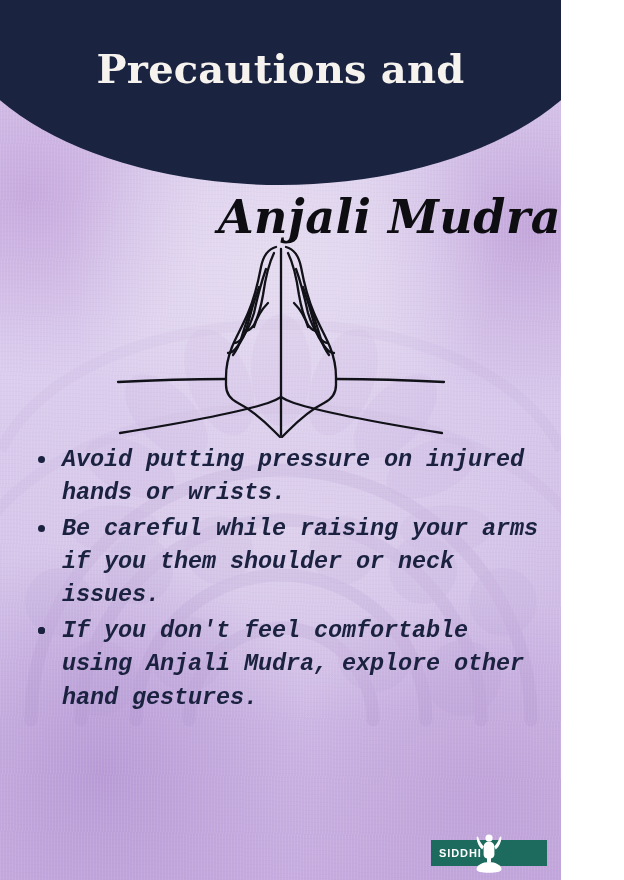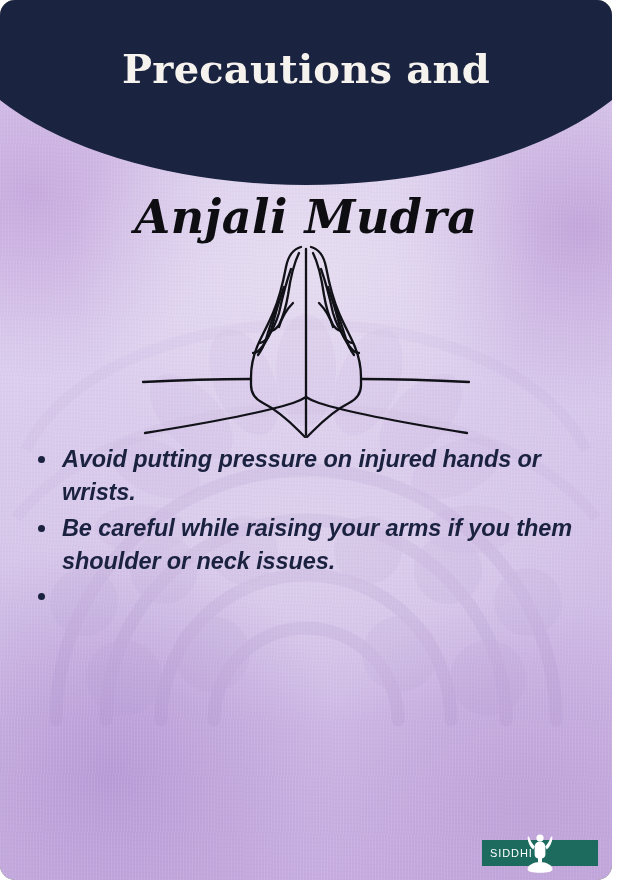--- a/index.html
+++ b/index.html
@@ -2,26 +2,25 @@
 <html><head>
 <meta charset="utf-8">
 <style>
   html, body {
     margin: 0;
     padding: 0;
     background: #ffffff;
   }
   #poster {
     position: relative;
-    width: 612px;
+    width: 561px;
     height: 880px;
     overflow: hidden;
     font-family: "Liberation Serif", "DejaVu Serif", serif;
     background: #4d7c0f;
-    border-radius: 15px;
   }
 
   
   .bg-base {
     position: absolute; inset: 0;
     background:
       radial-gradient(ellipse 62% 40% at 50% 30%, #e5dcf0 0%, rgba(229,220,240,0) 62%),
       radial-gradient(ellipse 55% 38% at 18% 88%, #b89bd6 0%, rgba(184,155,214,0) 70%),
       radial-gradient(ellipse 50% 34% at 86% 92%, #bfa3d9 0%, rgba(191,163,217,0) 72%),
       radial-gradient(ellipse 46% 30% at 5% 22%, #c7aade 0%, rgba(199,170,222,0) 70%),
@@ -75,21 +74,21 @@
     box-sizing: border-box;
   }
   .header-title .ln { display: block; }
 
   
   .subtitle {
     position: absolute;
     z-index: 3;
     left: 0; right: 0;
     top: 190px;
-    text-align: center;
+    text-align: right;
     color: #0e0e12;
     font-family: "DejaVu Serif", "Liberation Serif", serif;
     font-weight: bold;
     font-style: italic;
     font-size: 46px;
     letter-spacing: .5px;
   }
 
   
   .hands {
@@ -111,21 +110,21 @@
     top: 443px;
     margin: 0;
     padding: 0;
     list-style: none;
   }
   .bullets li {
     position: relative;
     padding-left: 28px;
     margin: 0 0 2px 0;
     color: #1b2240;
-    font-family: Liberation Sans, sans-serif;
+    font-family: Liberation Mono, monospace;
     font-weight: bold;
     font-style: italic;
     font-size: 23.5px;
     line-height: 1.42;
     letter-spacing: -0.1px;
   }
   .bullets li .dot {
     position: absolute;
     left: 4px;
     top: 13px;
@@ -148,21 +147,21 @@
     inset: 0;
     background: #1d6b5f;
   }
   .logo .word {
     position: absolute;
     top: 0; bottom: 0;
     display: flex;
     align-items: center;
     color: #ffffff;
     font-family: "Liberation Sans", "DejaVu Sans", sans-serif;
-    font-weight: normal;
+    font-weight: bold;
     font-size: 11px;
     letter-spacing: .9px;
   }
   .logo .word.left  { left: 8px; }
   .logo .word.right { right: 8px; margin-top: 44px; }
   .logo .figure {
     position: absolute;
     left: 50%;
     top: -13px;
     transform: translateX(-50%);
@@ -270,20 +269,24 @@
     <li>
       <span class="dot"></span>
       <span>Avoid putting pressure on injured hands or wrists.</span>
     </li>
     <li>
       <span class="dot"></span>
       <span>Be careful while raising your arms if you them shoulder or neck issues.</span>
     </li>
     <li>
       <span class="dot"></span>
+    </li>
+    <li>
+      <span class="dot"></span>
+      <span>If you don't feel comfortable using Anjali Mudra, explore other hand gestures.</span>
     </li>
   </ul>
 
   <div class="logo">
     <div class="band"></div>
     <svg class="figure" viewBox="0 0 34 50">
       <g fill="#ffffff">
         <circle cx="17" cy="11" r="3.6"></circle>
         <path d="M17 14.6 C13.6 14.6 11.6 17 11.6 20.4 L11.6 27.5 C11.6 29.6 13.2 31.2 15 31.4
                  L15 35.5 L19 35.5 L19 31.4 C20.8 31.2 22.4 29.6 22.4 27.5

